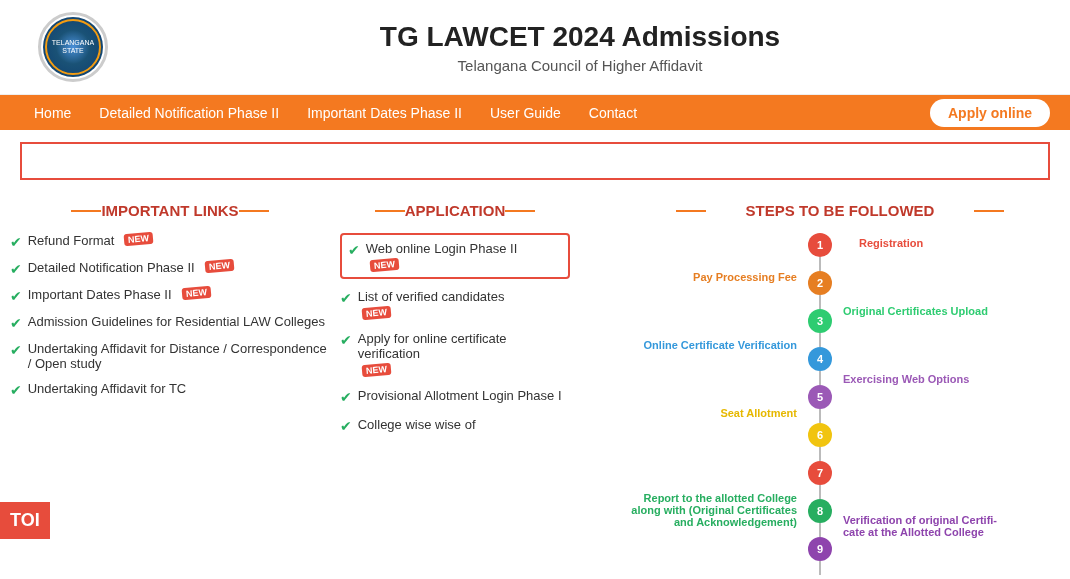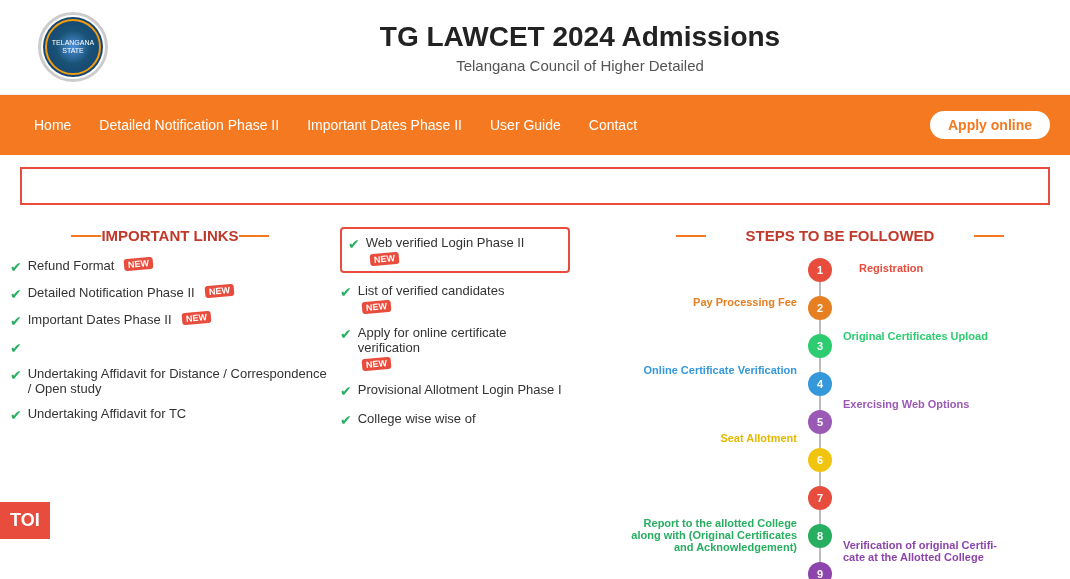--- a/index.html
+++ b/index.html
@@ -62,21 +62,21 @@
       color: #555;
       margin-top: 4px;
     }
 
     
     .navbar {
       background: #f47920;
       padding: 0 20px;
       display: flex;
       align-items: center;
-      height: 60px;
+      height: 35px;
     }
     .navbar a {
       color: #fff;
       text-decoration: none;
       font-size: 14px;
       padding: 0 14px;
       height: 44px;
       display: flex;
       align-items: center;
       cursor: pointer;
@@ -224,21 +224,21 @@
 
 <div class="header">
   <div class="logo-circle">
     <div class="logo-inner">
       <div class="logo-ring"></div>
       <span style="font-size:7px;z-index:1;position:relative;text-align:center;line-height:1.1">TELANGANA<br>STATE</span>
     </div>
   </div>
   <div class="header-title">
     <h1>TG LAWCET 2024 Admissions</h1>
-    <p>Telangana Council of Higher Detailed</p>
+    <p>Telangana Council of Higher Affidavit</p>
   </div>
 </div>
 
 <nav class="navbar">
   <a>Home</a>
   <a>Detailed Notification Phase II</a>
   <a>Important Dates Phase II</a>
   <a>User Guide</a>
   <a>Contact</a>
   <a class="nav-apply-btn">Apply online</a>
@@ -267,37 +267,43 @@
       <span>Detailed Notification Phase II</span>
       <span class="new-badge">NEW</span>
     </div>
     <div class="link-item">
       <span class="check-icon">✔</span>
       <span>Important Dates Phase II</span>
       <span class="new-badge">NEW</span>
     </div>
     <div class="link-item">
       <span class="check-icon">✔</span>
+      <span>Admission Guidelines for Residential LAW Colleges</span>
     </div>
     <div class="link-item">
       <span class="check-icon">✔</span>
       <span>Undertaking Affidavit for Distance / Correspondence / Open study</span>
     </div>
     <div class="link-item">
       <span class="check-icon">✔</span>
       <span>Undertaking Affidavit for TC</span>
     </div>
   </div>
 
   <div class="col-app">
+    <div class="section-header">
+      <span class="dash"></span>
+      <span style="color:#c0392b;">APPLICATION</span>
+      <span class="dash"></span>
+    </div>
 
     <div class="app-item highlighted">
       <span class="check-icon">✔</span>
       <div>
-        <span>Web verified Login Phase II</span>
+        <span>Web online Login Phase II</span>
         <br><span class="new-badge">NEW</span>
       </div>
     </div>
     <div class="app-item">
       <span class="check-icon">✔</span>
       <div>
         <span>List of verified candidates</span>
         <br><span class="new-badge">NEW</span>
       </div>
     </div>

